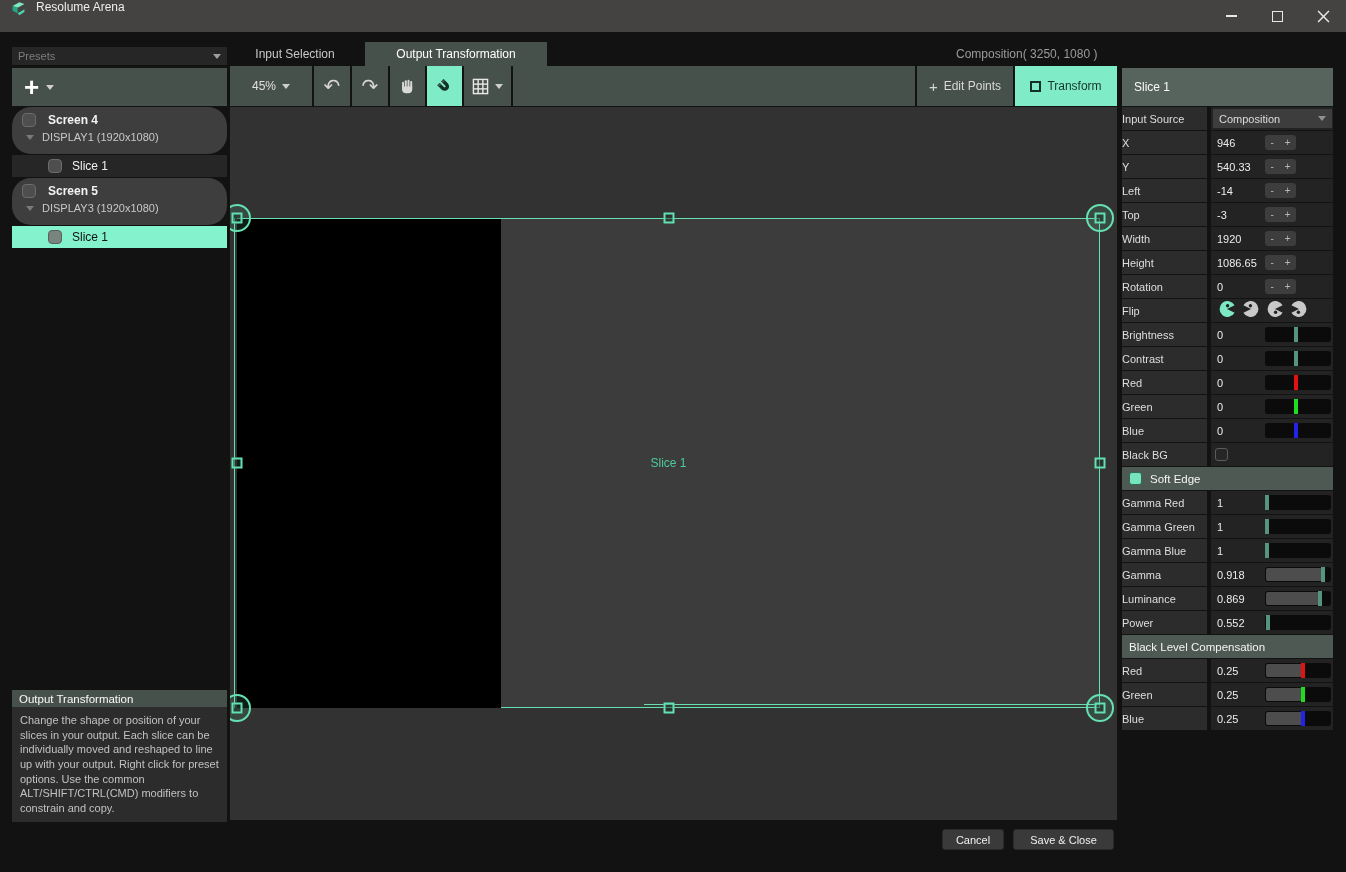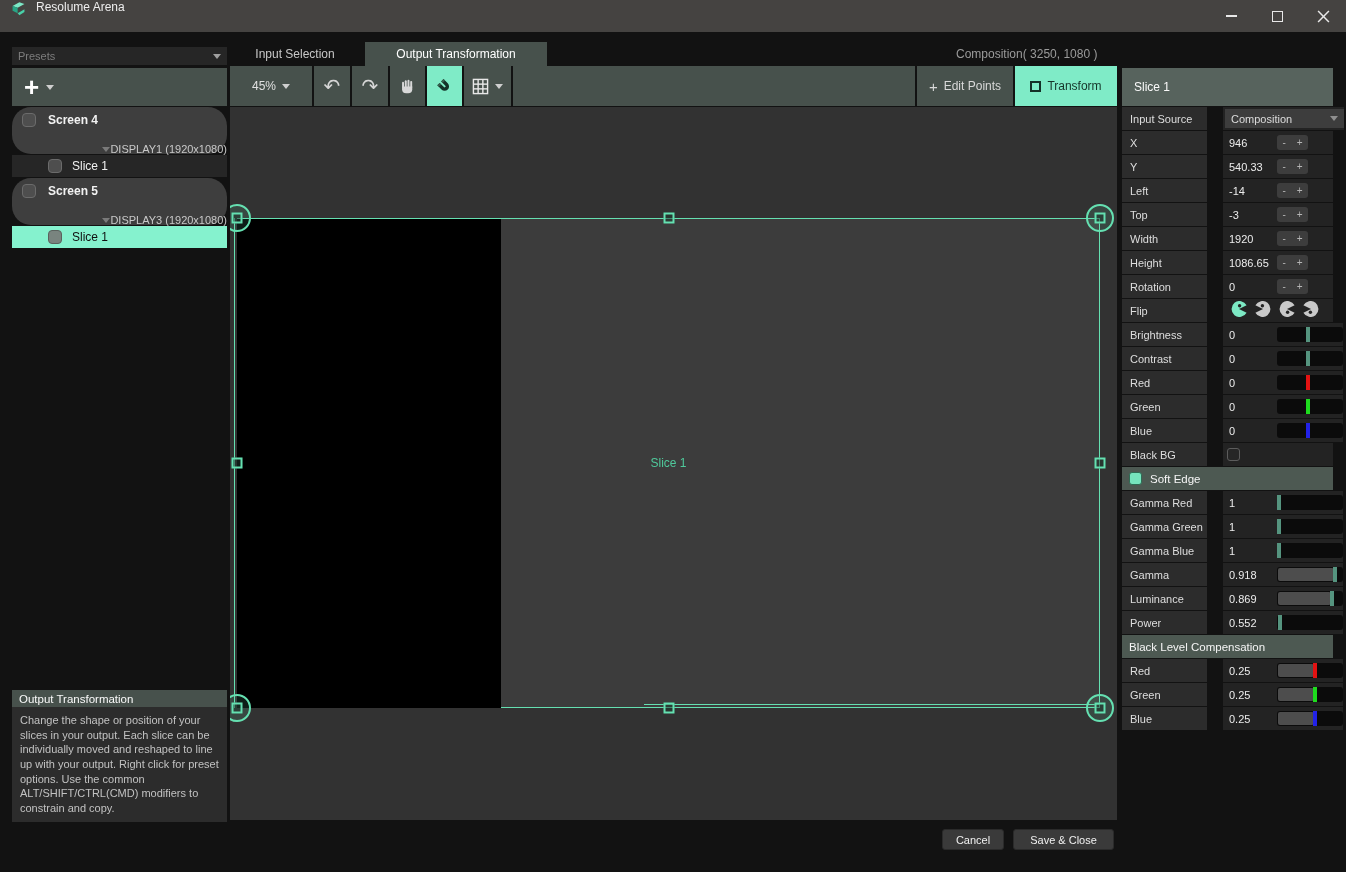--- a/index.html
+++ b/index.html
@@ -35,21 +35,21 @@
   .presets { position:absolute; left:12px; top:47px; width:215px; height:18px; background:#262626;
              display:flex; align-items:center; padding:0 6px; font-size:11px; color:#7d7d7d; }
   .presets .caret { margin-left:auto; }
   .plus-row { position:absolute; left:12px; top:68px; width:215px; height:38px; background:#47514c;
               display:flex; align-items:center; padding-left:12px; gap:7px; }
   .plus-glyph { font-size:26px; font-weight:bold; color:#fff; line-height:22px; }
   .tree { position:absolute; left:12px; top:107px; width:215px; }
   .screen-block { height:47px; margin-bottom:1px; background:#3e3e3e; padding:6px 0 0 10px;border-radius:19px; }
   .screen-line1 { display:flex; align-items:center; gap:12px; }
   .screen-name { font-size:12px; font-weight:bold; color:#f2f2f2; }
-  .screen-line2 { display:flex; align-items:center; margin-top:16px; padding-left:4px;justify-content:flex-end; }
+  .screen-line2 { display:flex; align-items:center; gap:8px; margin-top:4px; padding-left:4px; }
   .display-name { font-size:11px; color:#c9c9c9; }
   .slice-row { height:22px; margin-bottom:1px; background:#262626; display:flex; align-items:center; gap:10px; padding-left:36px; }
   .slice-row .slice-name { font-size:12px; color:#f0f0f0; }
   .slice-row.selected { background:#85F2CE; }
   .slice-row.selected .slice-name { color:#101010; }
   .cbx { width:14px; height:14px; border-radius:4px; background:#4e4e4e; border:1px solid #6b6b6b; flex:none; }
   .slice-row.selected .cbx { background:#79847f; border-color:#5a625e; }
   .tri { width:0; height:0; border-left:4px solid transparent; border-right:4px solid transparent; border-top:5px solid #7a7a7a; }
 
   .help { position:absolute; left:12px; top:690px; width:215px; height:132px; background:#2c2c2c; }
@@ -66,22 +66,22 @@
   .sq-handle { position:absolute; width:11px; height:11px; border:2px solid #65E0B1;
                background:rgba(30,56,46,0.5); transform:translate(-50%,-50%); }
   .slice-canvas-label { position:absolute; transform:translate(-50%,-50%); font-size:12px; color:#4FC99B; }
   .edge-extra { position:absolute; background:#65E0B1; }
 
   
   .panel { position:absolute; left:1122px; top:68px; width:211px; }
   .panel-header { height:38px; background:#57635d; display:flex; align-items:center; padding-left:12px;
                   font-size:12px; color:#fafafa; margin-bottom:1px; }
   .prow { display:flex; height:23px; margin-bottom:1px; }
-  .plabel { width:85px; background:#2c2c2c; display:flex; align-items:center; padding-left:8px;
-            font-size:11px; color:#dedede; margin-right:16px; flex:none; }
+  .plabel { width:85px; background:#2c2c2c; display:flex; align-items:center; 
+            font-size:11px; color:#dedede; margin-right:4px; flex:none; }
   .pvalue { flex:1; background:#232323; display:flex; align-items:center; padding-left:6px; }
   .pval { width:48px; font-size:11px; color:#ececec; flex:none; }
   .psection { height:23px; margin-bottom:1px; background:#4d5952; display:flex; align-items:center;
               gap:8px; padding-left:7px; font-size:11.5px; color:#f5f5f5; }
   .stepper { width:31px; height:15px; background:#3d3d3d; border-radius:3px; display:flex; align-items:center;
              justify-content:space-around; color:#b5b5b5; font-size:10px; line-height:1; }
   .slider { position:relative; width:66px; height:15px; background:#0b0b0b; border-radius:3px; }
   .slider .fill { position:absolute; left:1px; top:1px; bottom:1px; background:#4d4d4d; border-radius:2px; }
   .slider .thumb { position:absolute; top:0; width:4px; height:100%; }
   .dd { width:119px; height:19px; background:#3d3d3d; display:flex; align-items:center; padding:0 6px;

